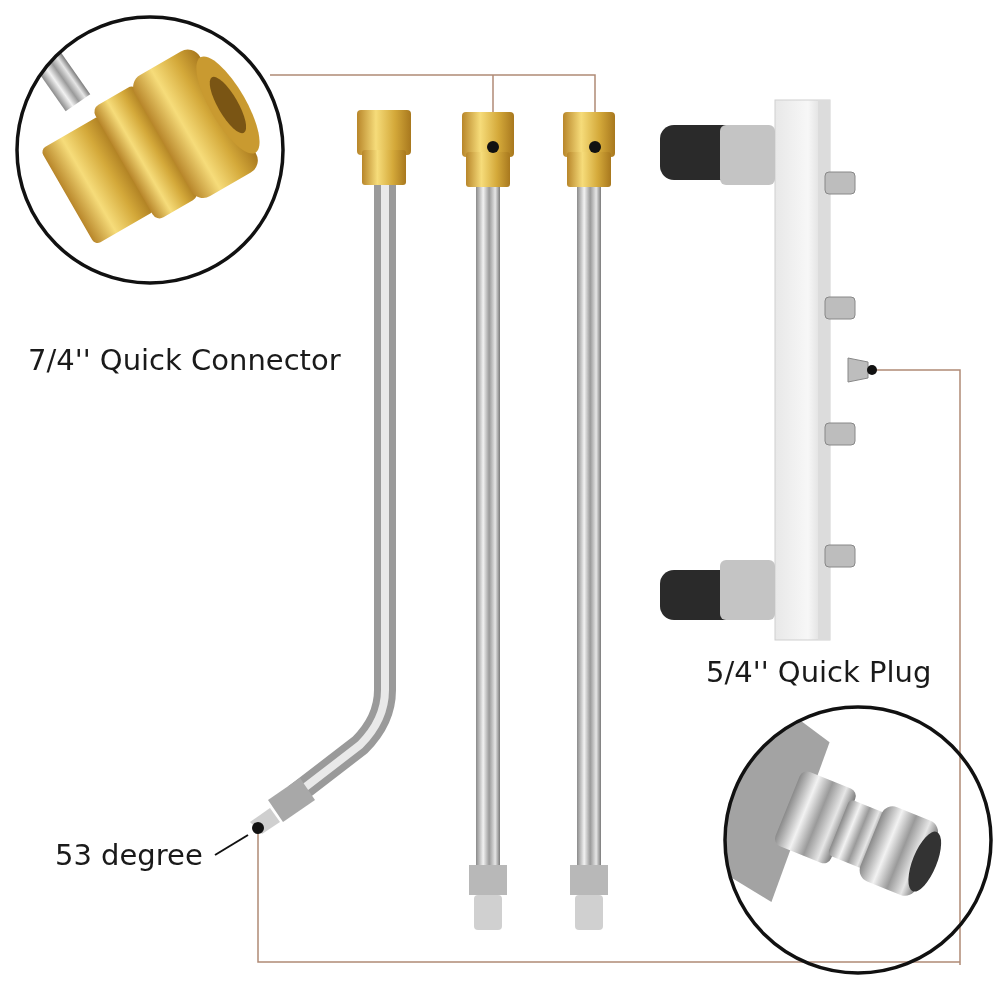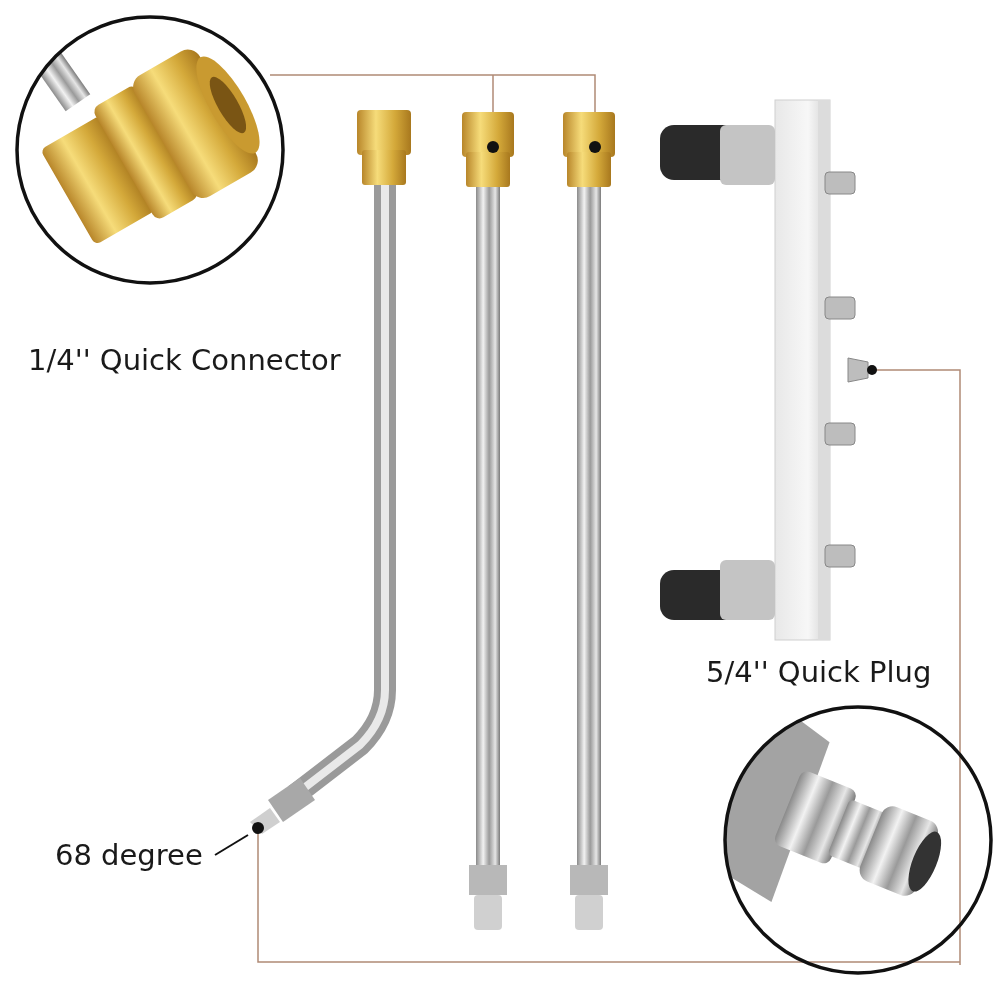--- a/index.html
+++ b/index.html
@@ -108,15 +108,15 @@
     <g transform="rotate(22 858 840)">
       <rect x="780" y="795" width="60" height="80" rx="8" fill="url(#steel)"></rect>
       <rect x="835" y="805" width="40" height="60" rx="5" fill="url(#steel)"></rect>
       <rect x="870" y="795" width="60" height="80" rx="12" fill="url(#steel)"></rect>
       <ellipse cx="928" cy="835" rx="12" ry="32" fill="#333"></ellipse>
     </g>
   </g>
   <circle cx="858" cy="840" r="133" fill="none" stroke="#111" stroke-width="3.5"></circle>
 </svg>
 
-<div class="label" style="left:28px;top:343px;">1/4'' Quick Connector</div>
+<div class="label" style="left:28px;top:343px;">7/4'' Quick Connector</div>
 <div class="label" style="left:706px;top:655px;">5/4'' Quick Plug</div>
-<div class="label" style="left:55px;top:838px;">68 degree</div>
+<div class="label" style="left:55px;top:838px;">53 degree</div>
 
 </body></html>

